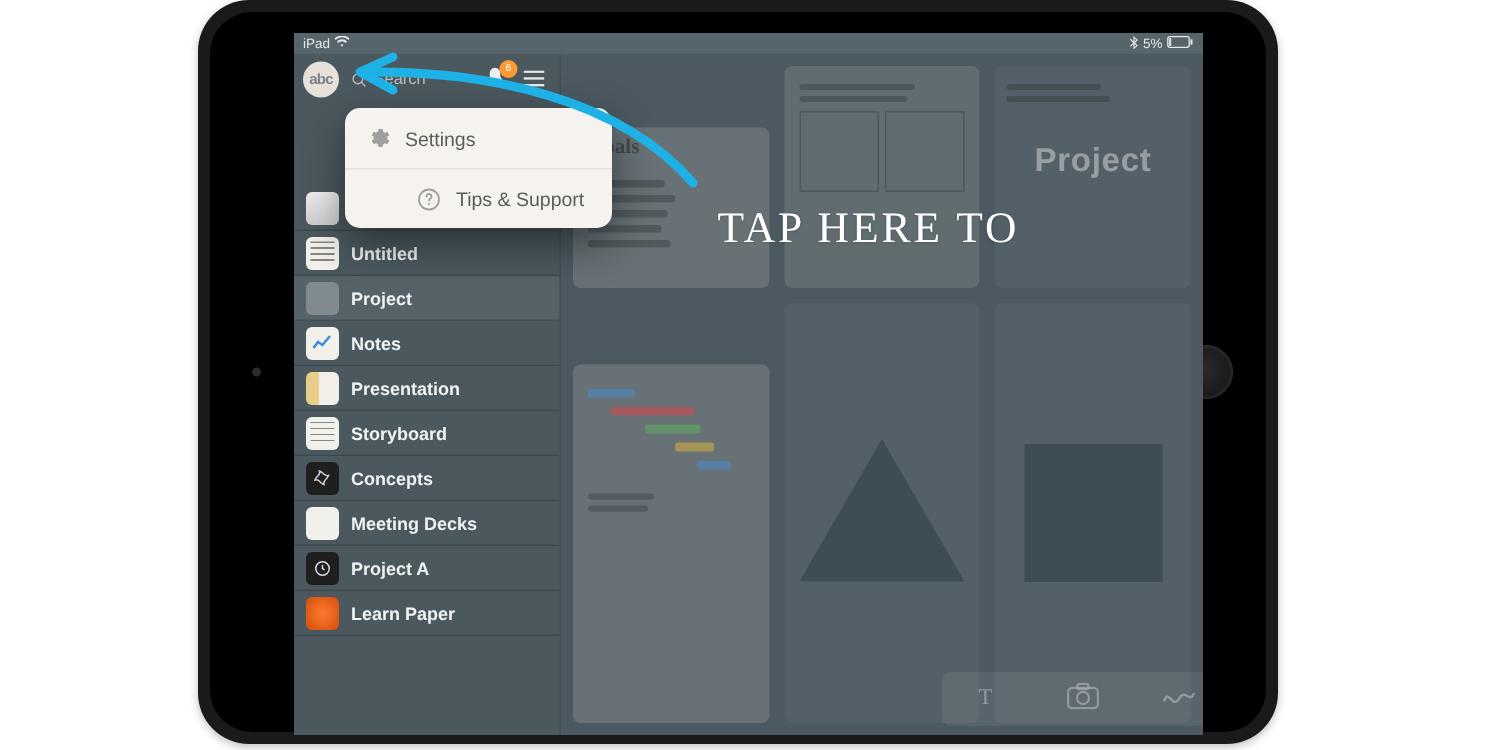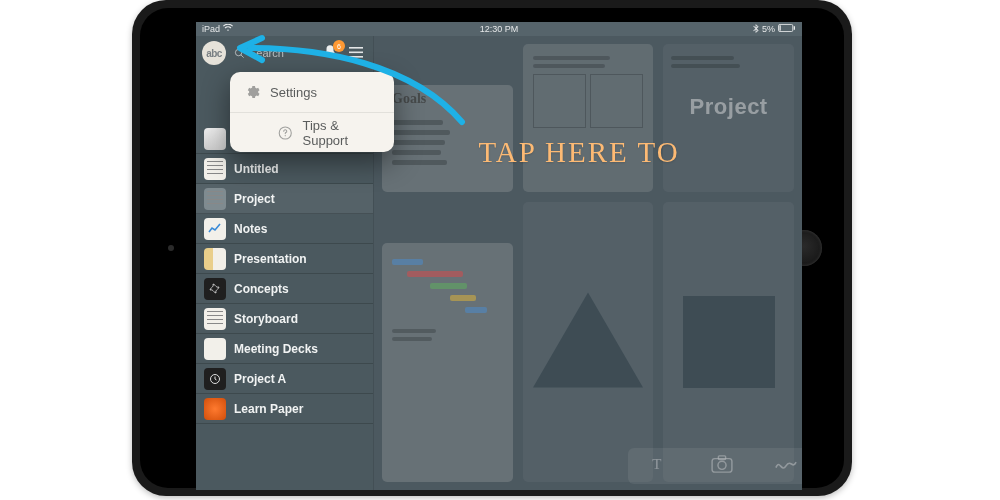--- a/index.html
+++ b/index.html
@@ -135,21 +135,21 @@
   }
   .thumb.dark { background: #1f1f1f; color:#ddd; }
   .thumb.lines::before { content:""; width:70%; height:70%;
     background: repeating-linear-gradient(#888 0 1px, transparent 1px 4px); display:block;}
   .thumb.orange { background: radial-gradient(circle,#ff7a2f,#d24e0a); }
   .thumb.img { background: linear-gradient(#eee,#ccc); position:relative; }
   
   .popover {
     position: absolute;
     left: 34px; top: 36px;
-    width: 164px;
+    width: 178px;
     background: #f6f3ee;
     border-radius: 10px;
     box-shadow: 0 10px 28px rgba(0,0,0,0.45);
     overflow: hidden;
     z-index: 30;
   }
   .popover::before {
     content:"";
     position:absolute; top:-7px; left:12px;
     border:7px solid transparent;
@@ -216,21 +216,21 @@
     display:flex; align-items:center; justify-content:space-around;
     color: rgba(255,255,255,0.6);
     z-index: 2;
   }
   
   .annotation {
     position:absolute; z-index: 40; pointer-events:none;
     left: 196px; top: 24px; right: 36px;
   }
   .annotation-text {
-    color: #fdba74;
+    color: #ffffff;
     font-family: "Comic Sans MS", "Marker Felt", "Segoe Script", cursive;
     font-size: 29px;
     line-height: 1.55;
     letter-spacing: 2px;
     text-align:center;
     margin-top: 84px;
     text-shadow: 0 1px 2px rgba(0,0,0,0.15);
   }
   .mini-line { height:4px; background:rgba(0,0,0,0.25); margin:4px 0; border-radius:2px;}
 </style>
@@ -246,21 +246,20 @@
 
       <div class="statusbar">
         <div class="left">
           <span>iPad</span>
           <span class="wifi">
             <svg width="10" height="8" viewBox="0 0 12 9">
                 <path d="M6 8.2 7.2 6.9a1.7 1.7 0 0 0-2.4 0L6 8.2Zm-2.9-3a4.1 4.1 0 0 1 5.8 0l1.2-1.2a5.8 5.8 0 0 0-8.2 0l1.2 1.2Zm-2.3-2.4a7.4 7.4 0 0 1 10.4 0L12 1.7a8.6 8.6 0 0 0-12 0l.8 1.1Z" fill="currentColor"></path>
               </svg>
           </span>
         </div>
-        <div class="center">12:30 PM</div>
         <div class="right" style="margin-left:auto">
           <span>
             <svg width="6" height="9" viewBox="0 0 8 12">
                 <path d="M3.5 0v4.6L1 2.4.3 3l3 2.9-3 3L1 9.6l2.5-2.2V12l4-3.5L5 6l2.5-2.5L3.5 0Zm1 2.1L6 3.5 4.5 4.8V2.1Zm0 7.8V7.2L6 8.5 4.5 9.9Z" fill="currentColor"></path>
               </svg>
           </span>
           <span>5%</span>
           <span>
             <svg width="18" height="8" viewBox="0 0 20 9">
                 <rect x="0.5" y="0.5" width="16" height="8" rx="1.5" fill="none" stroke="currentColor"></rect>
@@ -334,30 +333,30 @@
                     <polyline points="1,9 4,5 7,7 12,1" fill="none" stroke="#3a8bd8" stroke-width="1.6"></polyline>
                   </svg>
                 </div>
                 <span>Notes</span>
               </div>
             <div class="list-item">
                 <div class="thumb" style="background:linear-gradient(90deg,#e9ce8a 40%,#f2efe8 40%)"></div>
                 <span>Presentation</span>
               </div>
             <div class="list-item">
+                <div class="thumb lines"></div>
+                <span>Storyboard</span>
+              </div>
+            <div class="list-item">
                 <div class="thumb dark">
                   <svg width="12" height="12" viewBox="0 0 12 12">
                     <path d="M4 1c3 1 3 4 6 3-1 3-4 3-3 6-3-1-3-4-6-3 1-3 4-3 3-6Z" fill="none" stroke="#ccc"></path>
                   </svg>
                 </div>
                 <span>Concepts</span>
-              </div>
-            <div class="list-item">
-                <div class="thumb lines"></div>
-                <span>Storyboard</span>
               </div>
             <div class="list-item">
                 <div class="thumb"></div>
                 <span>Meeting Decks</span>
               </div>
             <div class="list-item">
                 <div class="thumb dark">
                   <svg width="12" height="12" viewBox="0 0 24 24" fill="#ddd">
                     <circle cx="12" cy="12" r="9" fill="none" stroke="#ddd" stroke-width="2"></circle>
                     <path d="M12 7v5l3 2" stroke="#ddd" stroke-width="2" fill="none"></path>

